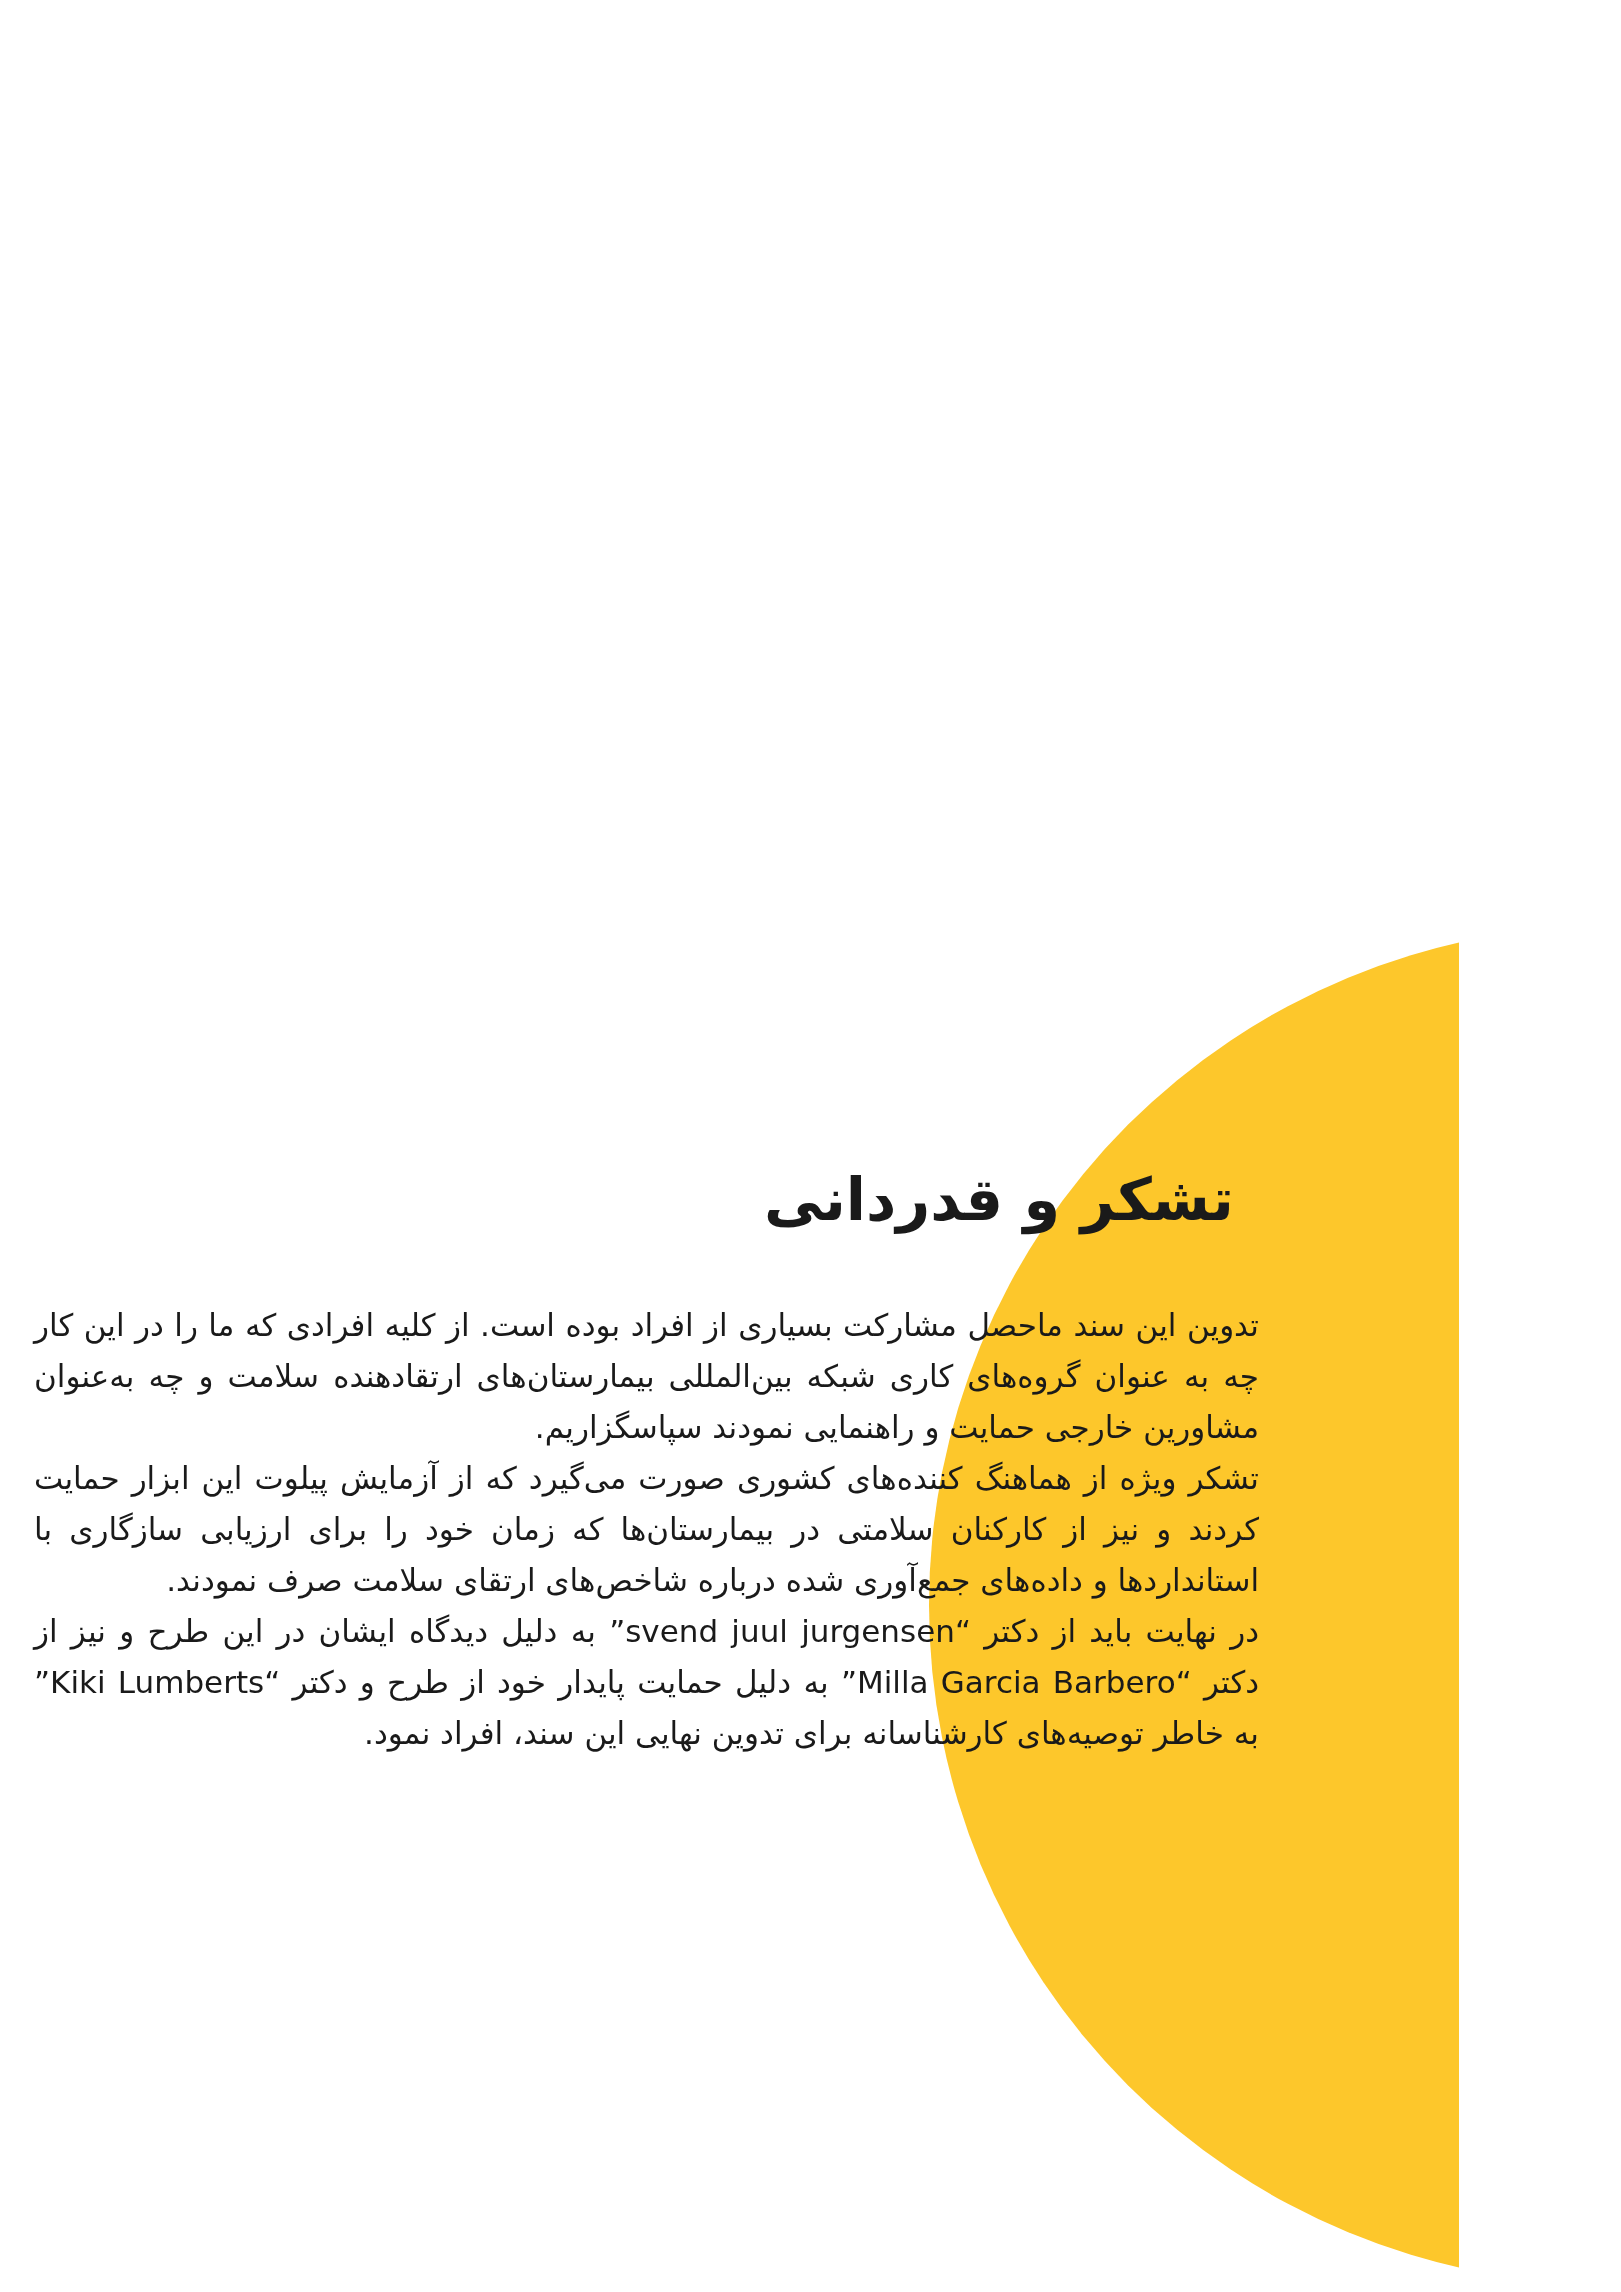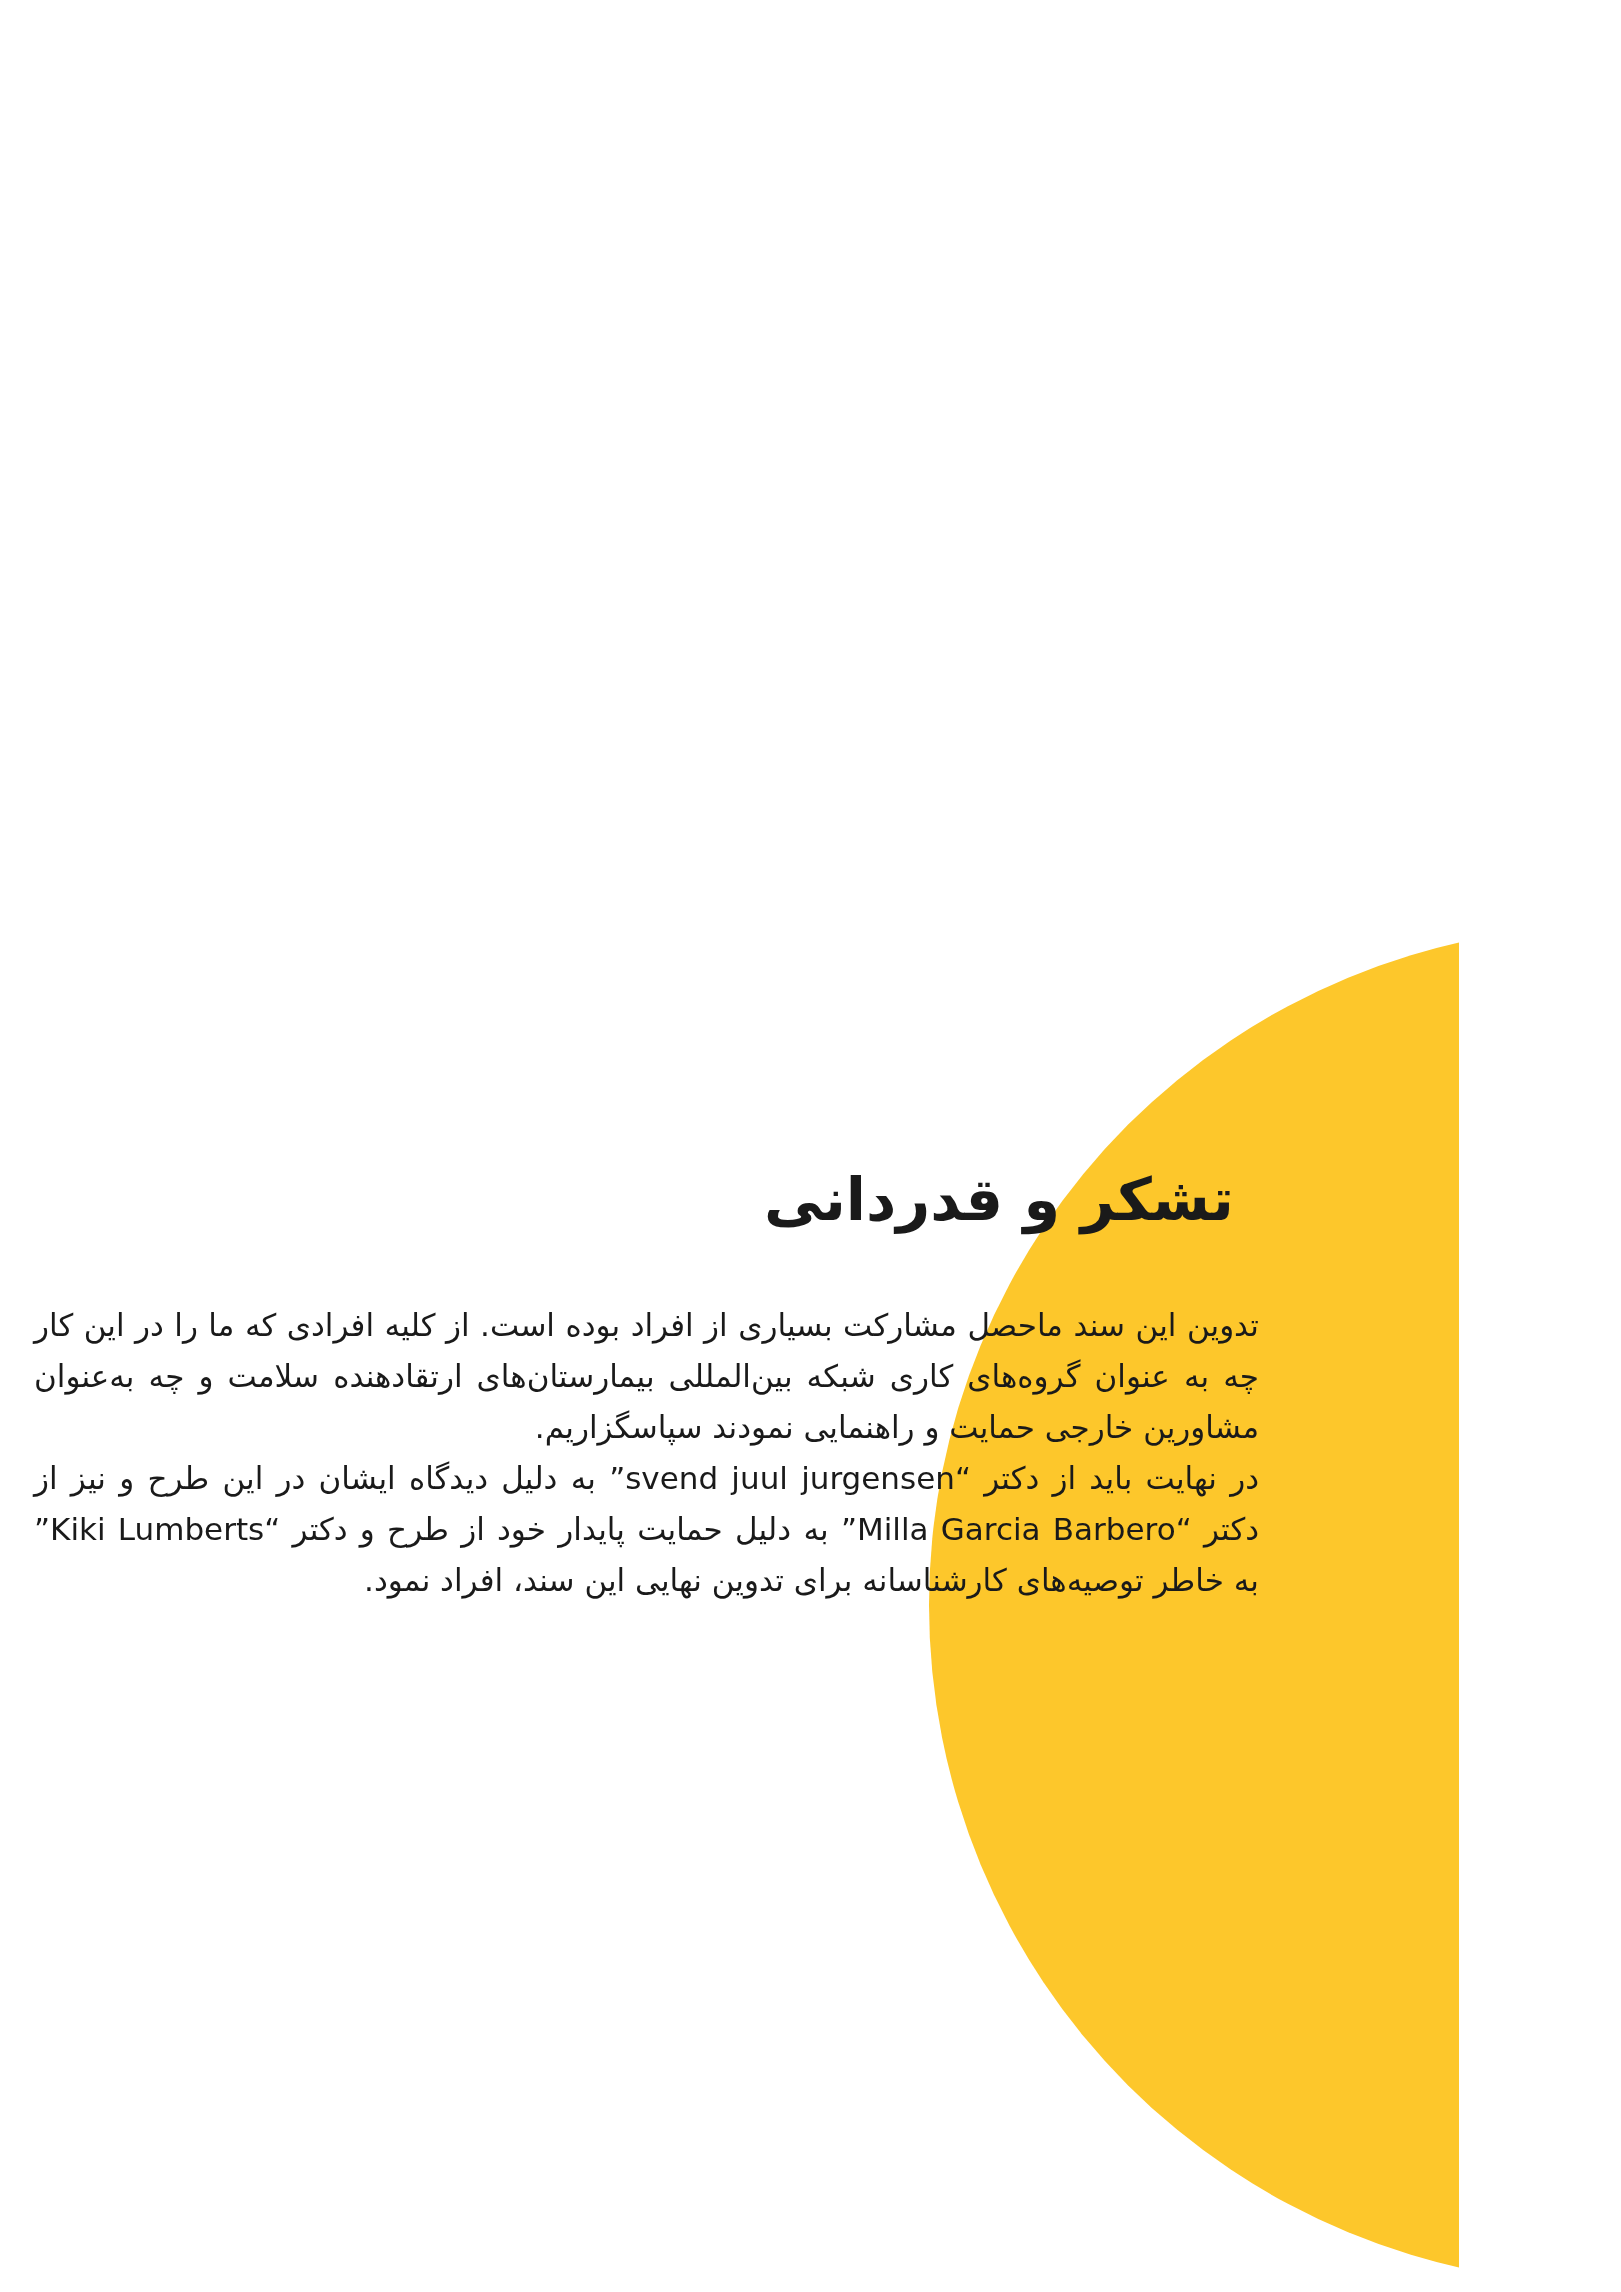--- a/index.html
+++ b/index.html
@@ -67,19 +67,20 @@
 <body>
 
 <div class="page">
 
   <div class="circle"></div>
 
   <h1 class="title" lang="fa" dir="rtl">تشکر و قدردانی</h1>
 
   <div class="body-text" lang="fa" dir="rtl">
     <p>تدوین این سند ماحصل مشارکت بسیاری از افراد بوده است. از کلیه افرادی که ما را در این کار چه به عنوان گروه‌های کاری شبکه بین‌المللی بیمارستان‌های ارتقادهنده سلامت و چه به‌عنوان مشاورین خارجی حمایت و راهنمایی نمودند سپاسگزاریم.</p>
+    <p>تشکر ویژه از هماهنگ کننده‌های کشوری صورت می‌گیرد که از آزمایش پیلوت این ابزار حمایت کردند و نیز از کارکنان سلامتی در بیمارستان‌ها که زمان خود را برای ارزیابی سازگاری با استانداردها و داده‌های جمع‌آوری شده درباره شاخص‌های ارتقای سلامت صرف نمودند.</p>
     <p>در نهایت باید از دکتر “svend juul jurgensen” به دلیل دیدگاه ایشان در این طرح و نیز از دکتر “Milla Garcia Barbero” به دلیل حمایت پایدار خود از طرح و دکتر “Kiki Lumberts” به خاطر توصیه‌های کارشناسانه برای تدوین نهایی این سند، افراد نمود.</p>
   </div>
 
   <div class="page-num" dir="rtl">٤</div>
 
 </div>
 
 
 </body></html>

